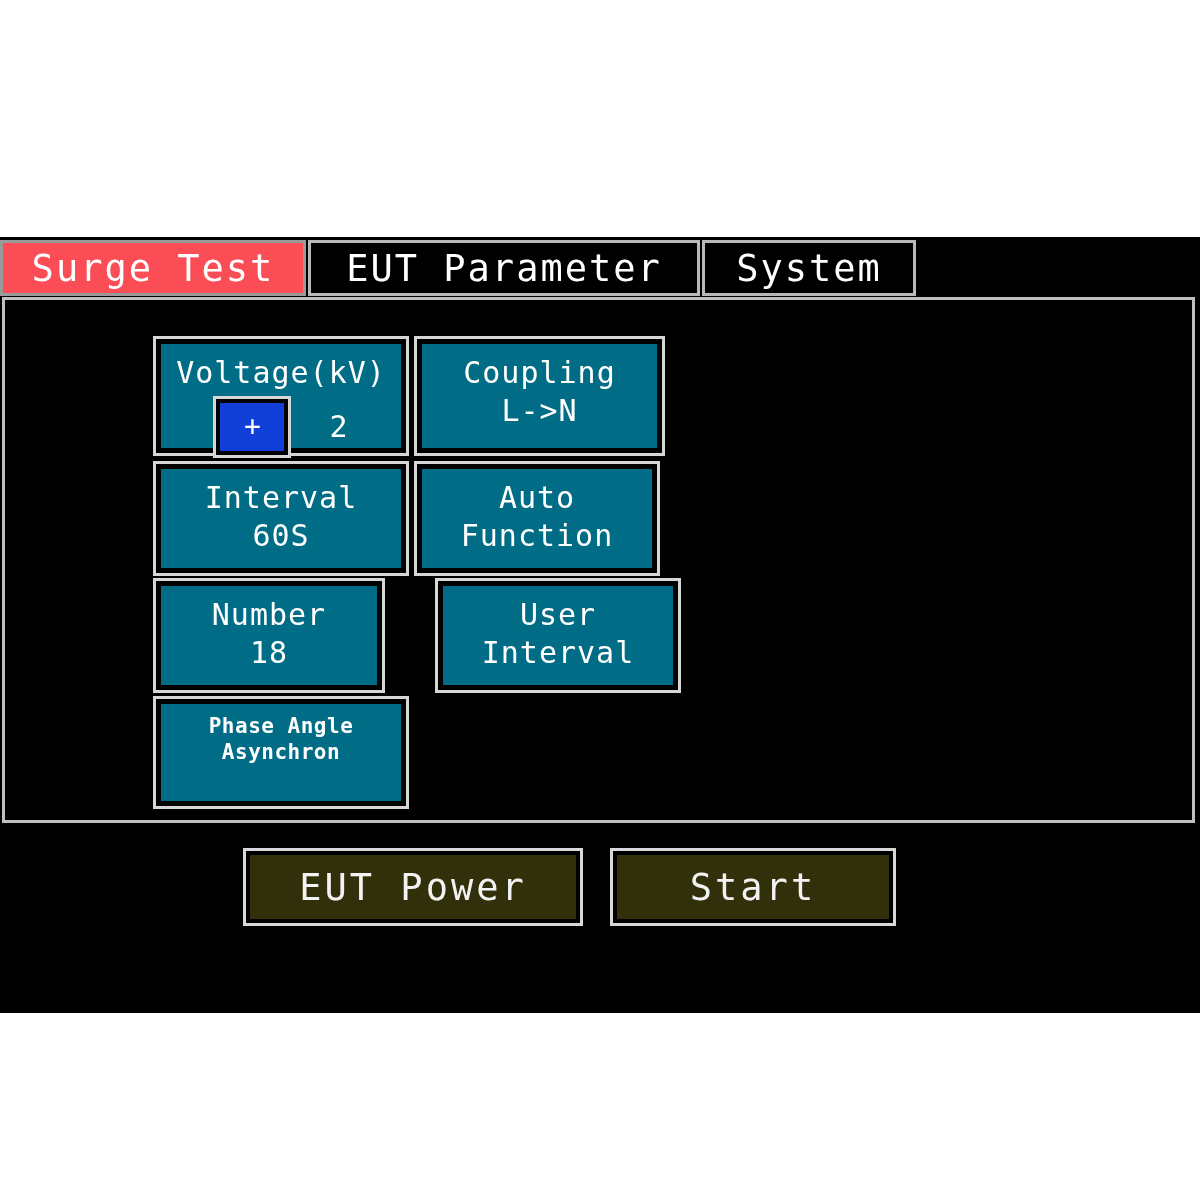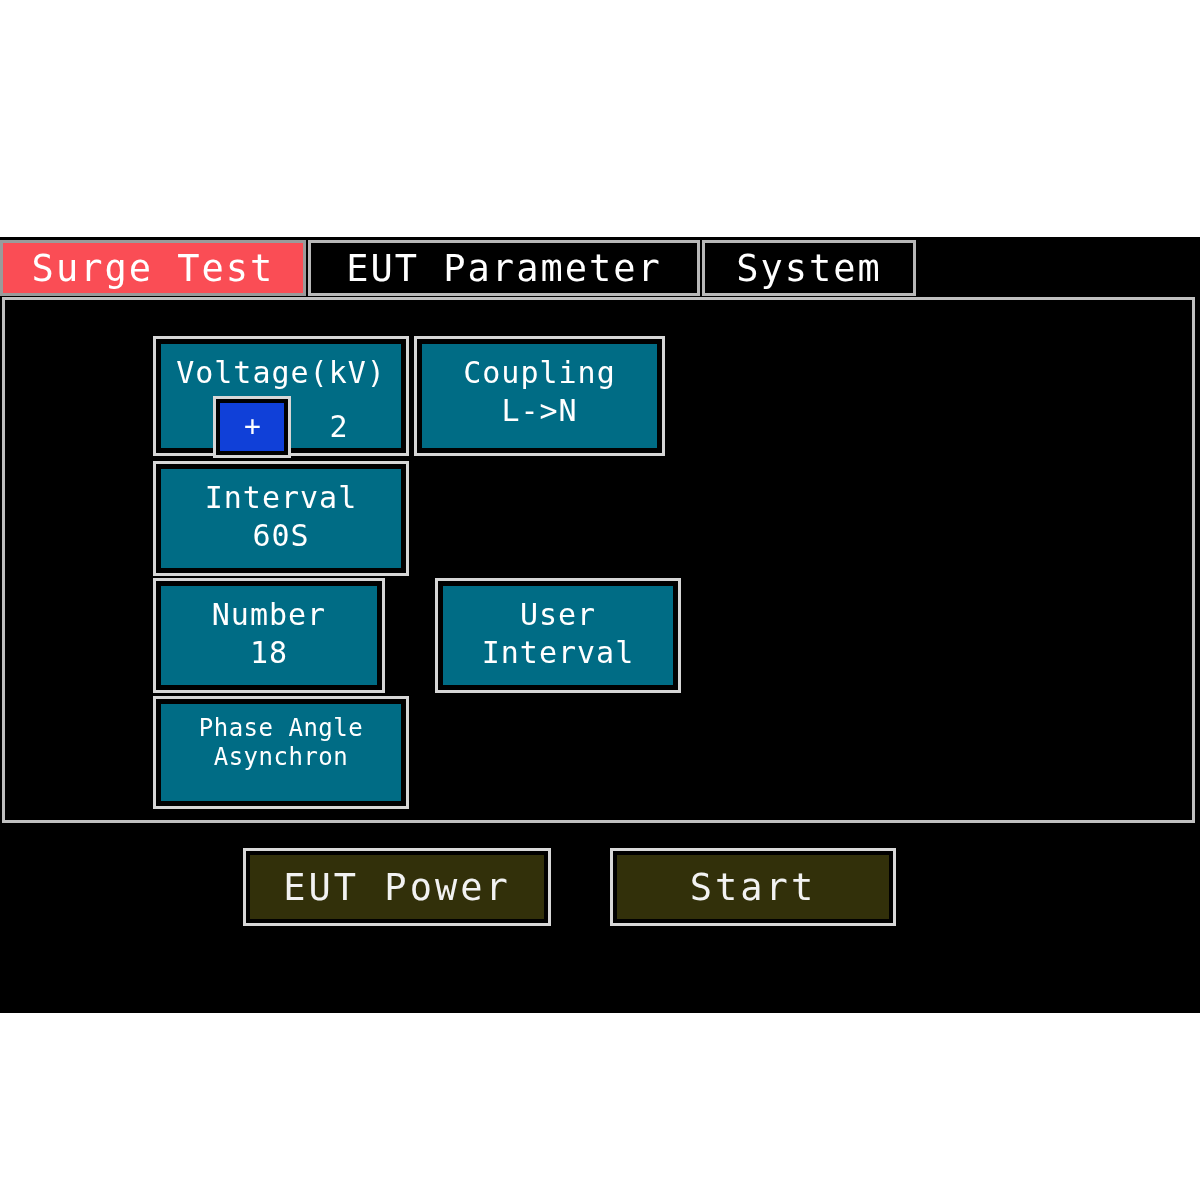--- a/index.html
+++ b/index.html
@@ -27,21 +27,21 @@
   
   .pbtn{position:absolute;box-sizing:border-box;
         border:3px solid #d6d6d6;background:#000000;padding:2px;}
   .pbtn .inner{width:100%;height:100%;box-sizing:border-box;
         border:3px solid #000000;background:#006c85;
         display:flex;flex-direction:column;align-items:center;
         justify-content:flex-start;padding-top:10px;position:relative;}
   .pline{color:#ffffff;font-size:30px;line-height:1.28;letter-spacing:1px;
          white-space:pre;text-align:center;}
   .pline.val{font-size:30px;}
-  .pbtn.dense .pline{font-size:24px;font-weight:normal;letter-spacing:0.5px;line-height:1.22;}
+  .pbtn.dense .pline{font-size:21px;font-weight:bold;letter-spacing:0.5px;line-height:1.22;}
 
   
   .voltrow{display:flex;align-items:center;width:100%;
            justify-content:center;gap:38px;margin-top:4px;}
   .polarity{box-sizing:border-box;width:78px;height:62px;
             border:3px solid #d6d6d6;background:#000000;padding:2px;}
   .polarity .pinner{width:100%;height:100%;box-sizing:border-box;
             border:2px solid #000000;background:#1040d8;color:#ffffff;
             display:flex;align-items:center;justify-content:center;
             font-size:28px;line-height:1;}
@@ -106,31 +106,37 @@
       </div>
     </div>
 
     <div class="pbtn" style="left:409px;top:36px;width:251px;height:120px;">
       <div class="inner">
         <div class="pline">Coupling</div>
         <div class="pline val">L-&gt;N</div>
       </div>
     </div>
 
+    <div class="pbtn" style="left:409px;top:161px;width:246px;height:115px;">
+      <div class="inner">
+        <div class="pline">Auto</div>
+        <div class="pline val">Function</div>
+      </div>
+    </div>
 
     <div class="pbtn" style="left:430px;top:278px;width:246px;height:115px;">
       <div class="inner">
         <div class="pline">User</div>
         <div class="pline val">Interval</div>
       </div>
     </div>
 
   </div>
 
-  <div class="abtn" style="left:243px;top:611px;width:308px;height:78px;">
+  <div class="abtn" style="left:243px;top:611px;width:340px;height:78px;">
     <div class="inner">EUT Power</div>
   </div>
 
   <div class="abtn" style="left:582px;top:611px;width:286px;height:78px;margin-left:28px;">
     <div class="inner">Start</div>
   </div>
 
 </div>
 
 </body></html>

